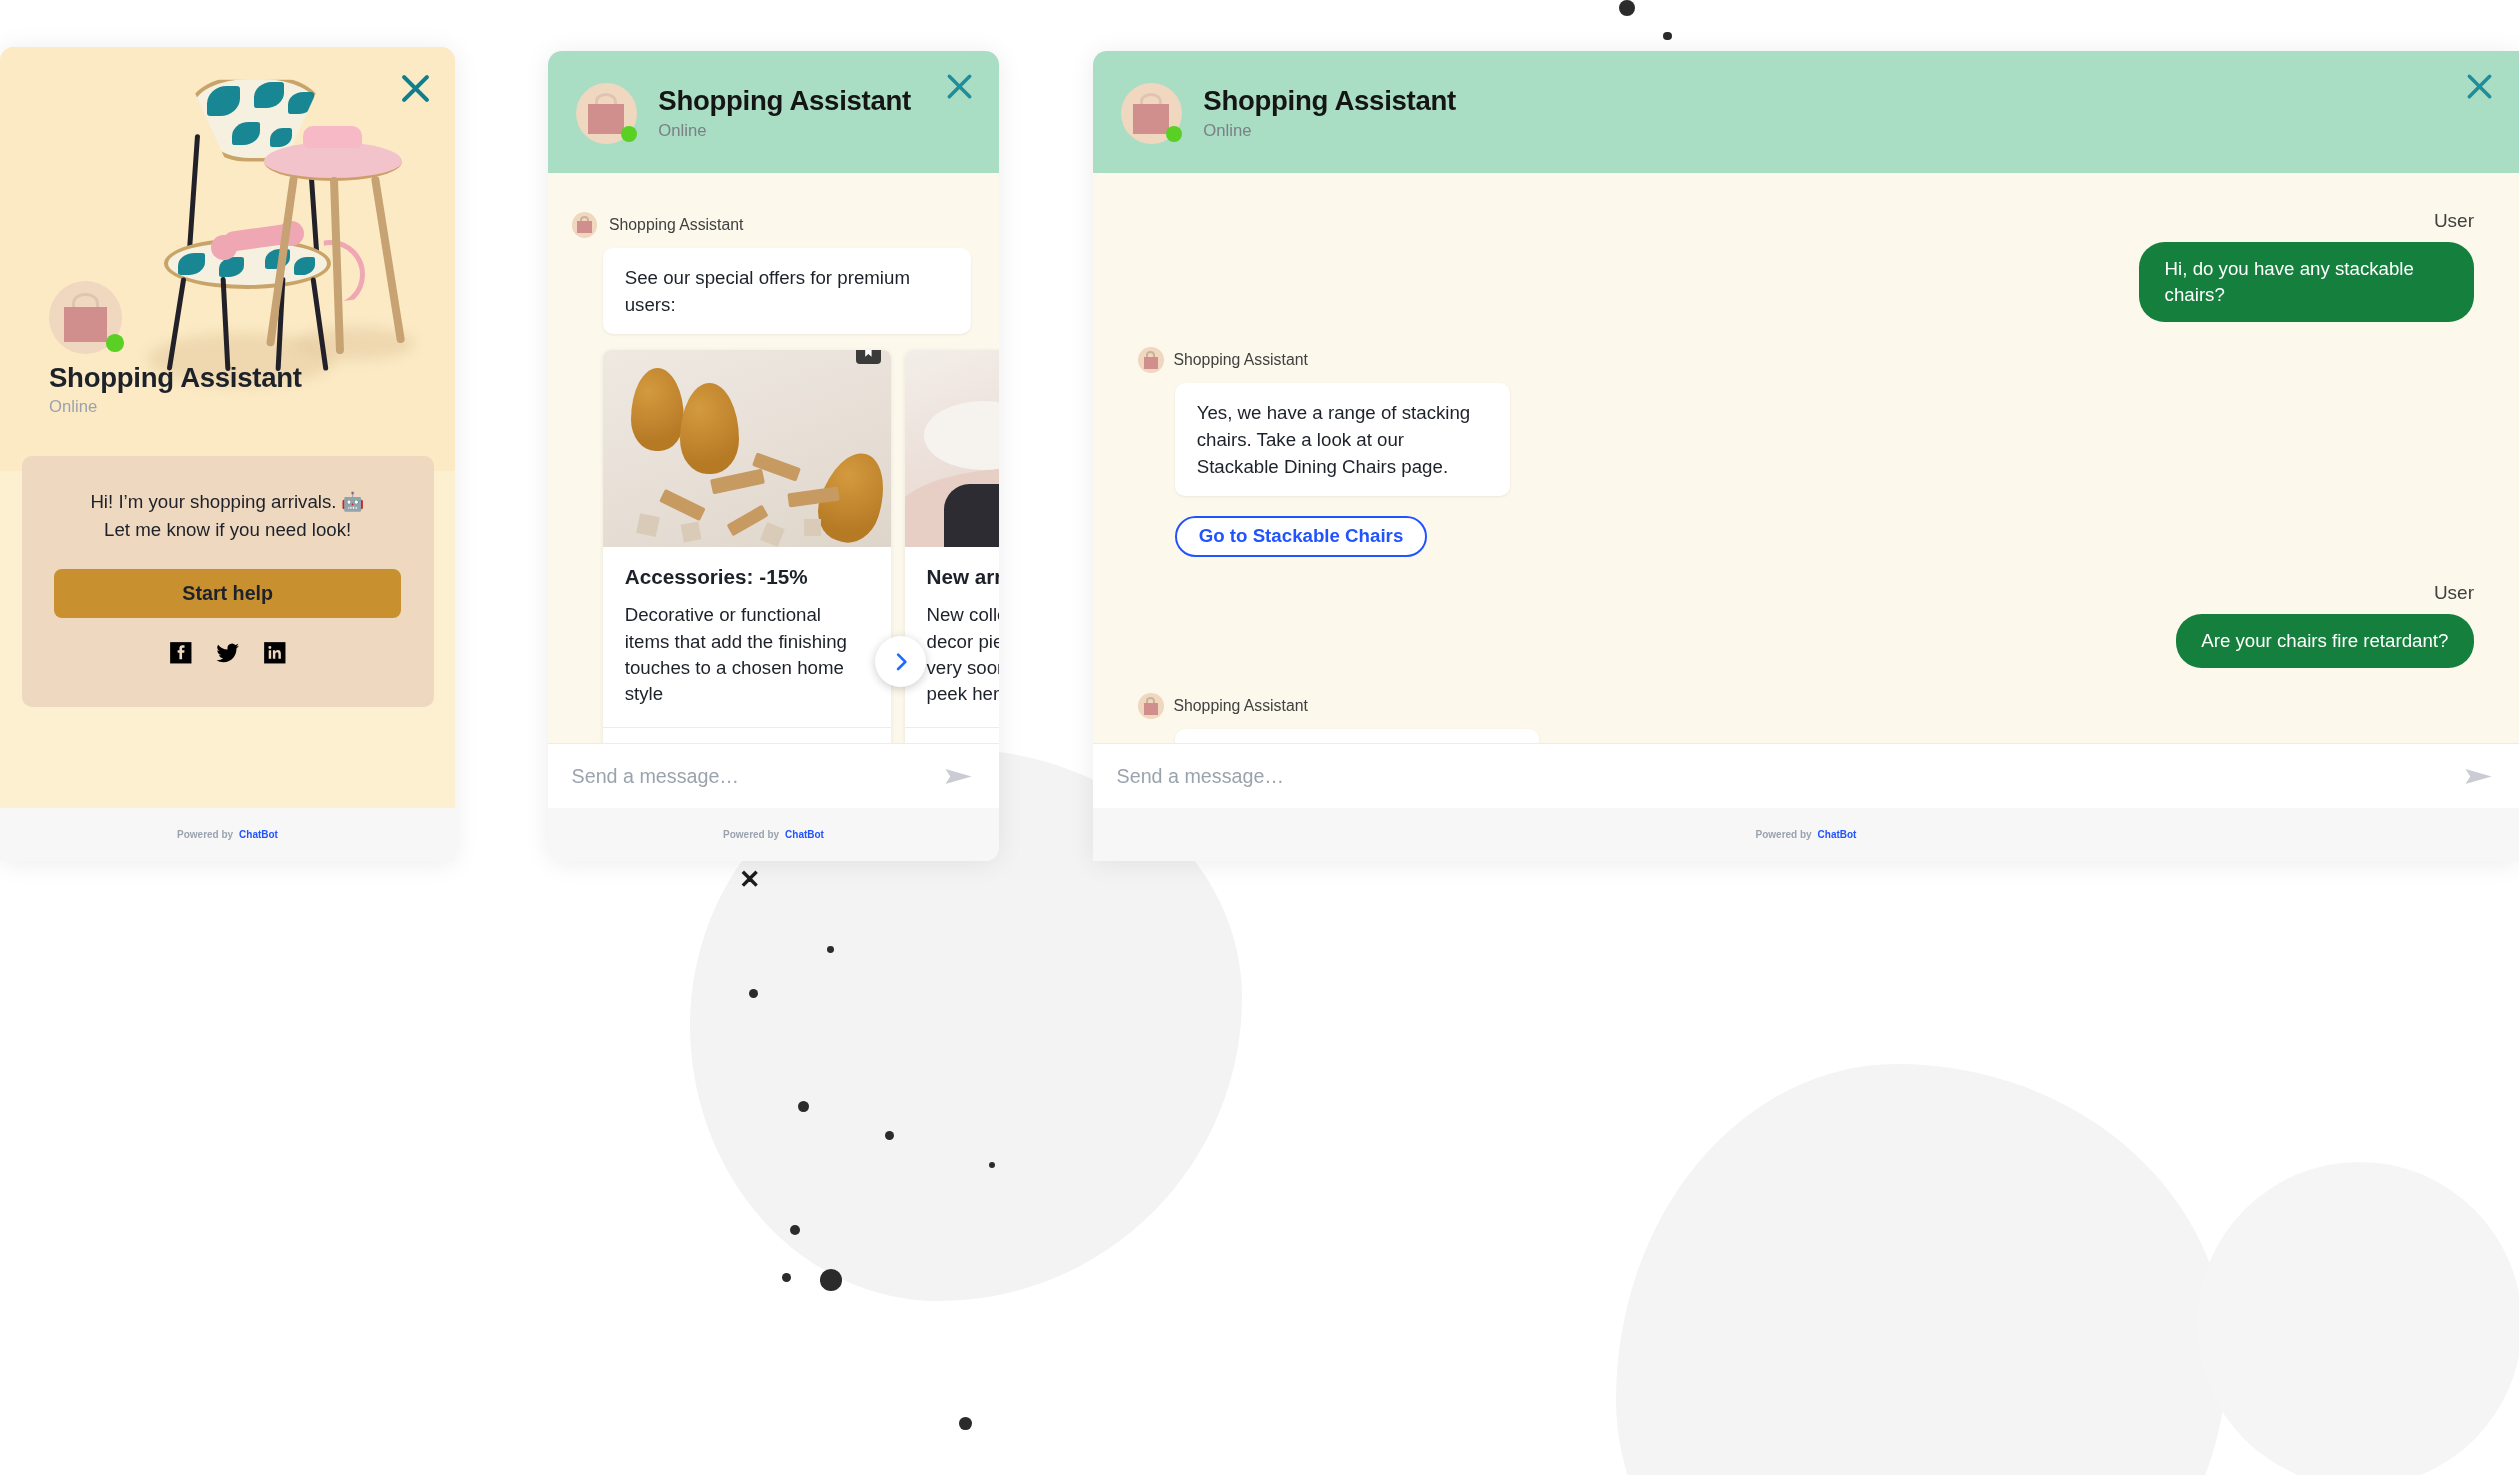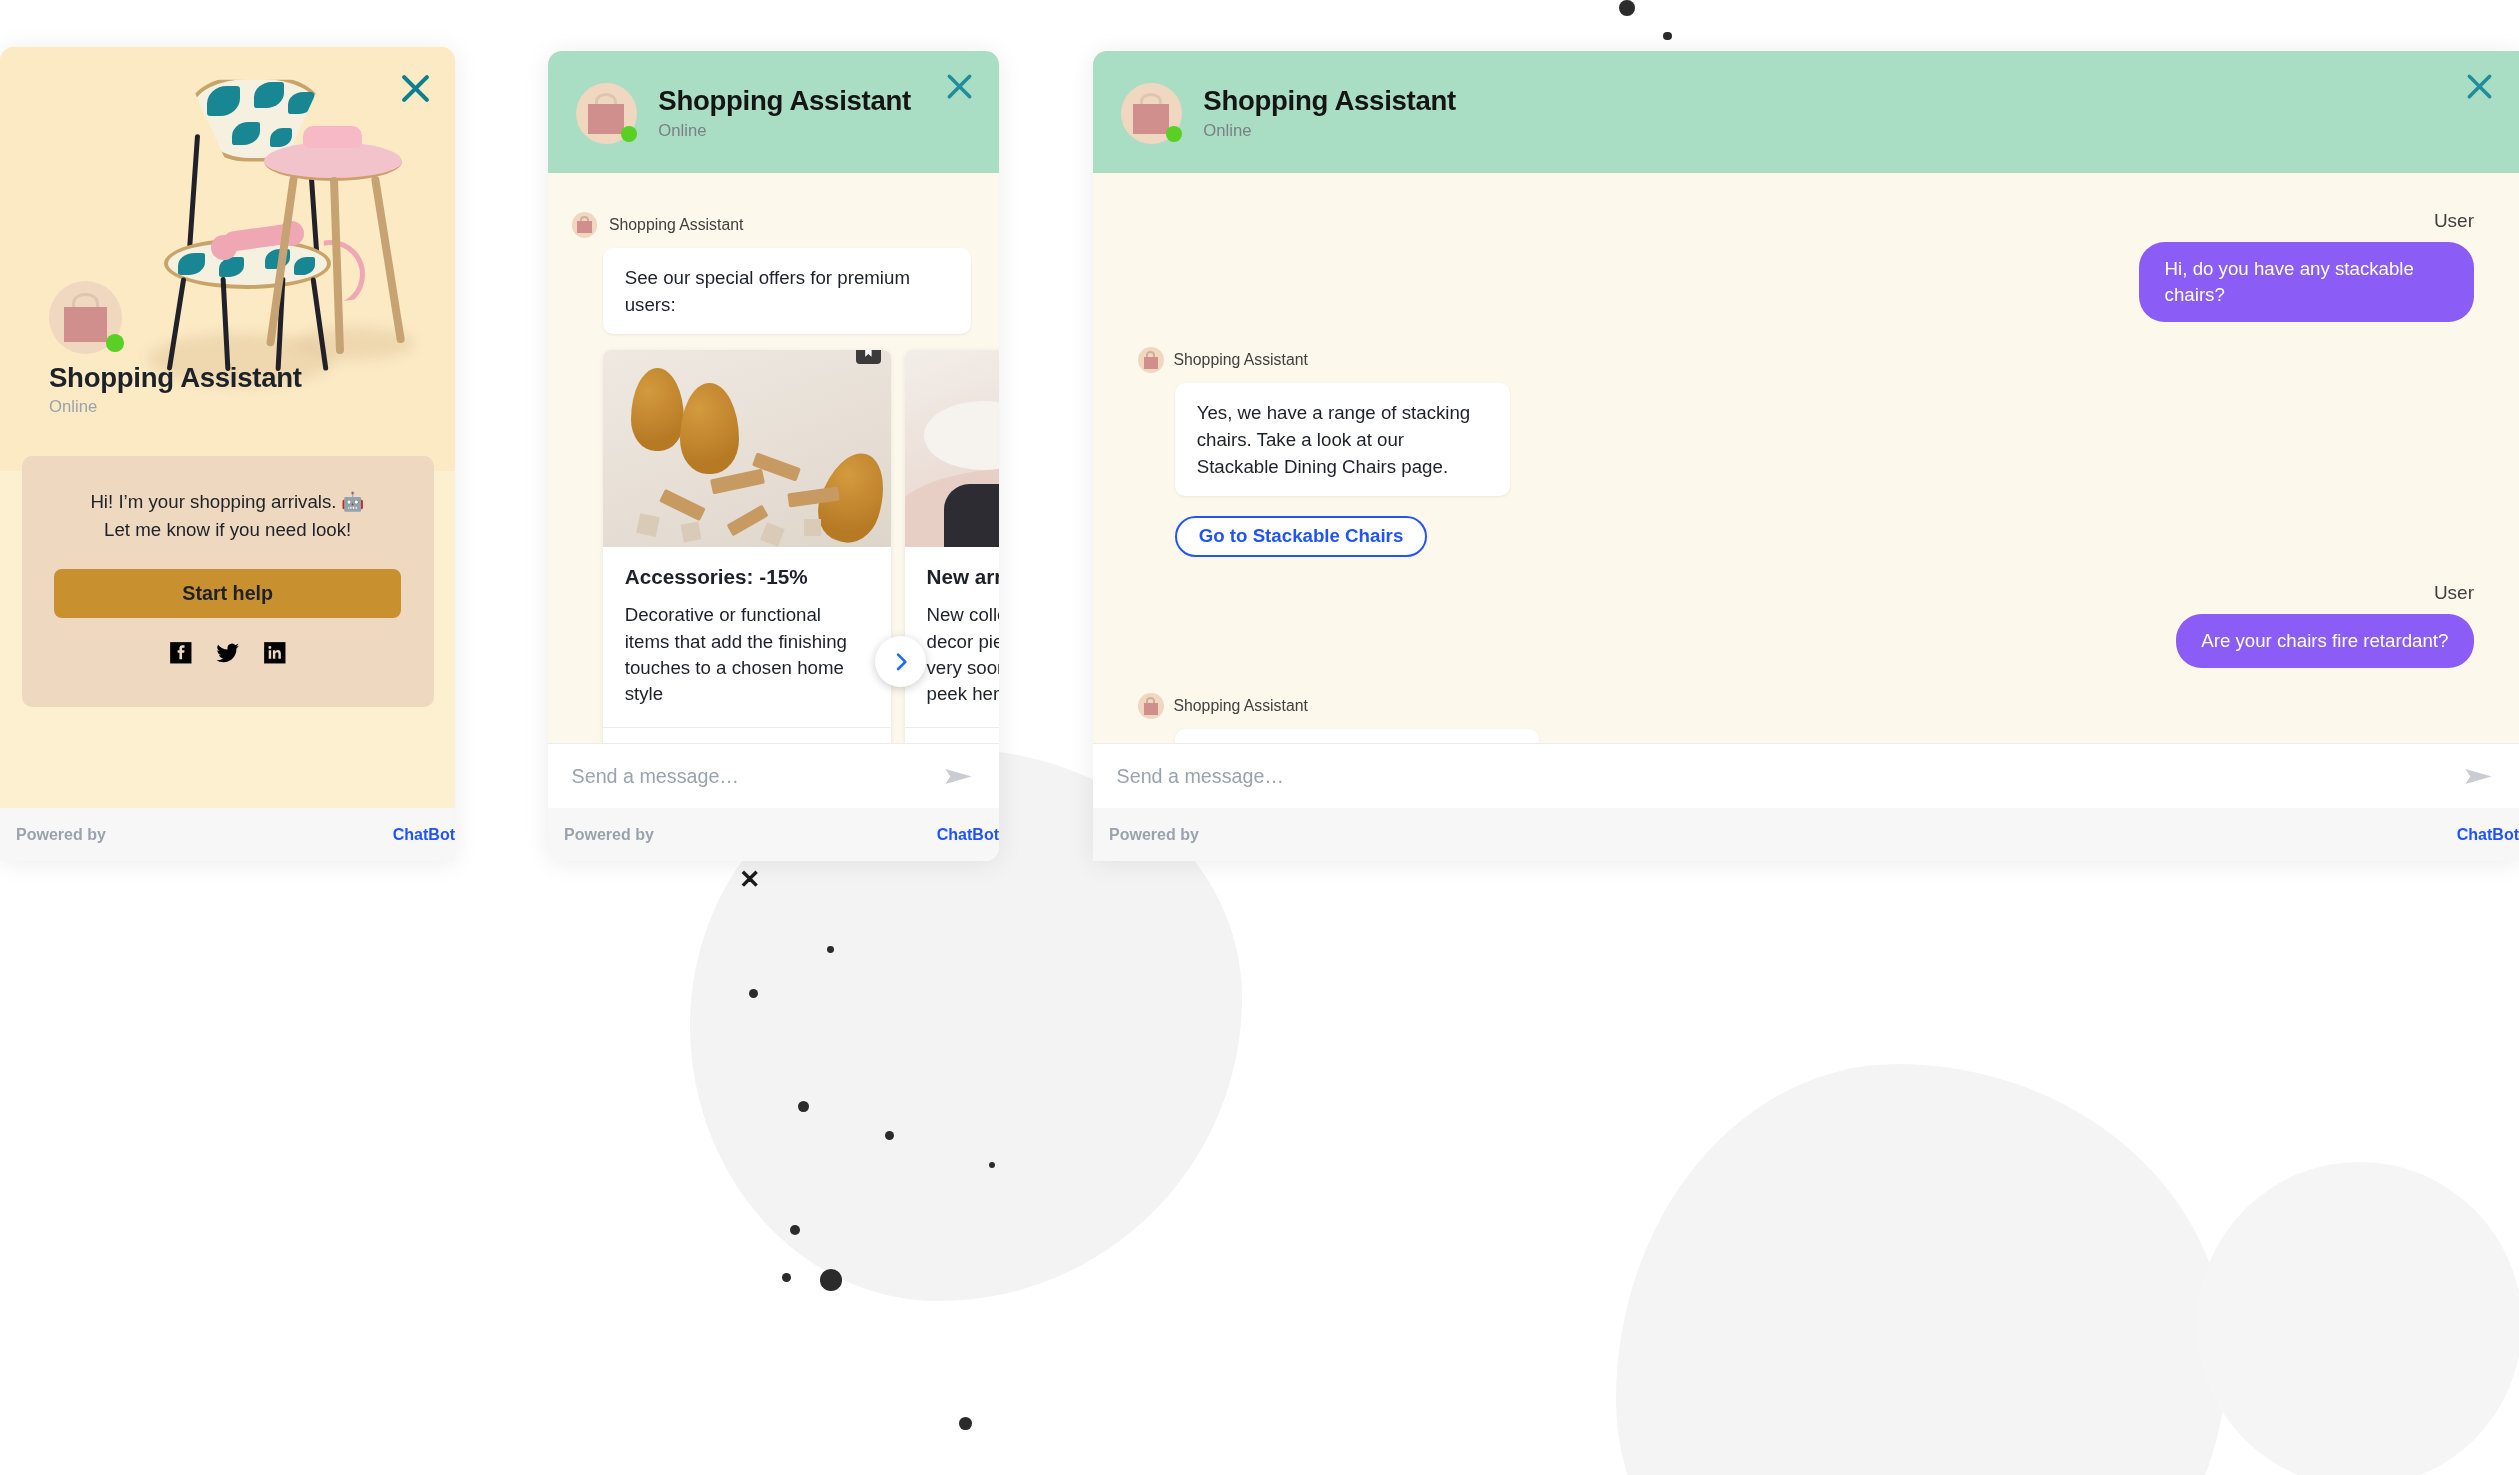--- a/index.html
+++ b/index.html
@@ -105,22 +105,22 @@
     font-size: 19.7px; font-weight: 700; color:#1d2129;
     font-family:"Liberation Sans", sans-serif;
     display:flex; align-items:center; justify-content:center;
   }
   .socials { margin-top: 21.7px; display:flex; gap: 21.7px; align-items:center; }
   .socials svg { width: 25.6px; height: 25.6px; fill:#000; display:block; cursor:pointer; }
 
   
   .footer {
     position:absolute; left:0; bottom:0; width:100%; height: 53px;
-    background:#f7f7f8; display:flex; align-items:center; justify-content:space-between;
-    font-size: 16px; font-weight:700; color:#9aa3ad; gap: 5.9px; padding-left: 16px;
+    background:#f7f7f8; display:flex; align-items:center; justify-content:center;
+    font-size: 10px; font-weight:700; color:#9aa3ad; gap: 5.9px;
   }
   .footer .brand { color:#2154ff; }
 
   
   .chat-header {
     position:absolute; left:0; top:0; width:100%; height: 122px;
     background:#a9ddc4; display:flex; align-items:center; padding-left: 27.6px;
   }
   .chat-header .avatar { width: 61px; height: 61px; }
   .chat-header .online-dot { right: 0px; bottom: 2px; width:15.8px; height:15.8px; }
@@ -137,21 +137,21 @@
   .mini-av .bag-body { position:absolute; left:22%; top:36%; width:56%; height:48%; background:#d08f8c; }
   .mini-av .bag-handle { position:absolute; left:32%; top:14%; width:36%; height:30%;
                          border:2px solid #cdb09a; border-bottom:none; border-radius:50% 50% 0 0; }
 
   .bot-bubble {
     background:#ffffff; border-radius: 10px; padding: 15.8px 21.7px;
     font-size: 18.7px; color:#1d2129; line-height: 1.45;
     box-shadow: 0 1px 3px rgba(0,0,0,.07);
   }
   .user-bubble {
-    background:#8b5cf6; border-radius: 25.6px; padding: 13.8px 25.6px;
+    background:#15803d; border-radius: 25.6px; padding: 13.8px 25.6px;
     font-size: 18.7px; color:#ffffff; line-height:1.4;
   }
   .user-label { font-size: 19px; color:#414141; text-align:right; }
 
   .link-btn {
     display:inline-flex; align-items:center; justify-content:center;
     height: 41px; padding: 0 21.7px; border: 2px solid #2154ff; border-radius: 21.7px;
     background:#fff; color:#2154ff; font-size: 18.7px; font-weight: 700; cursor:pointer;
     font-family:"Liberation Sans", sans-serif;
   }

